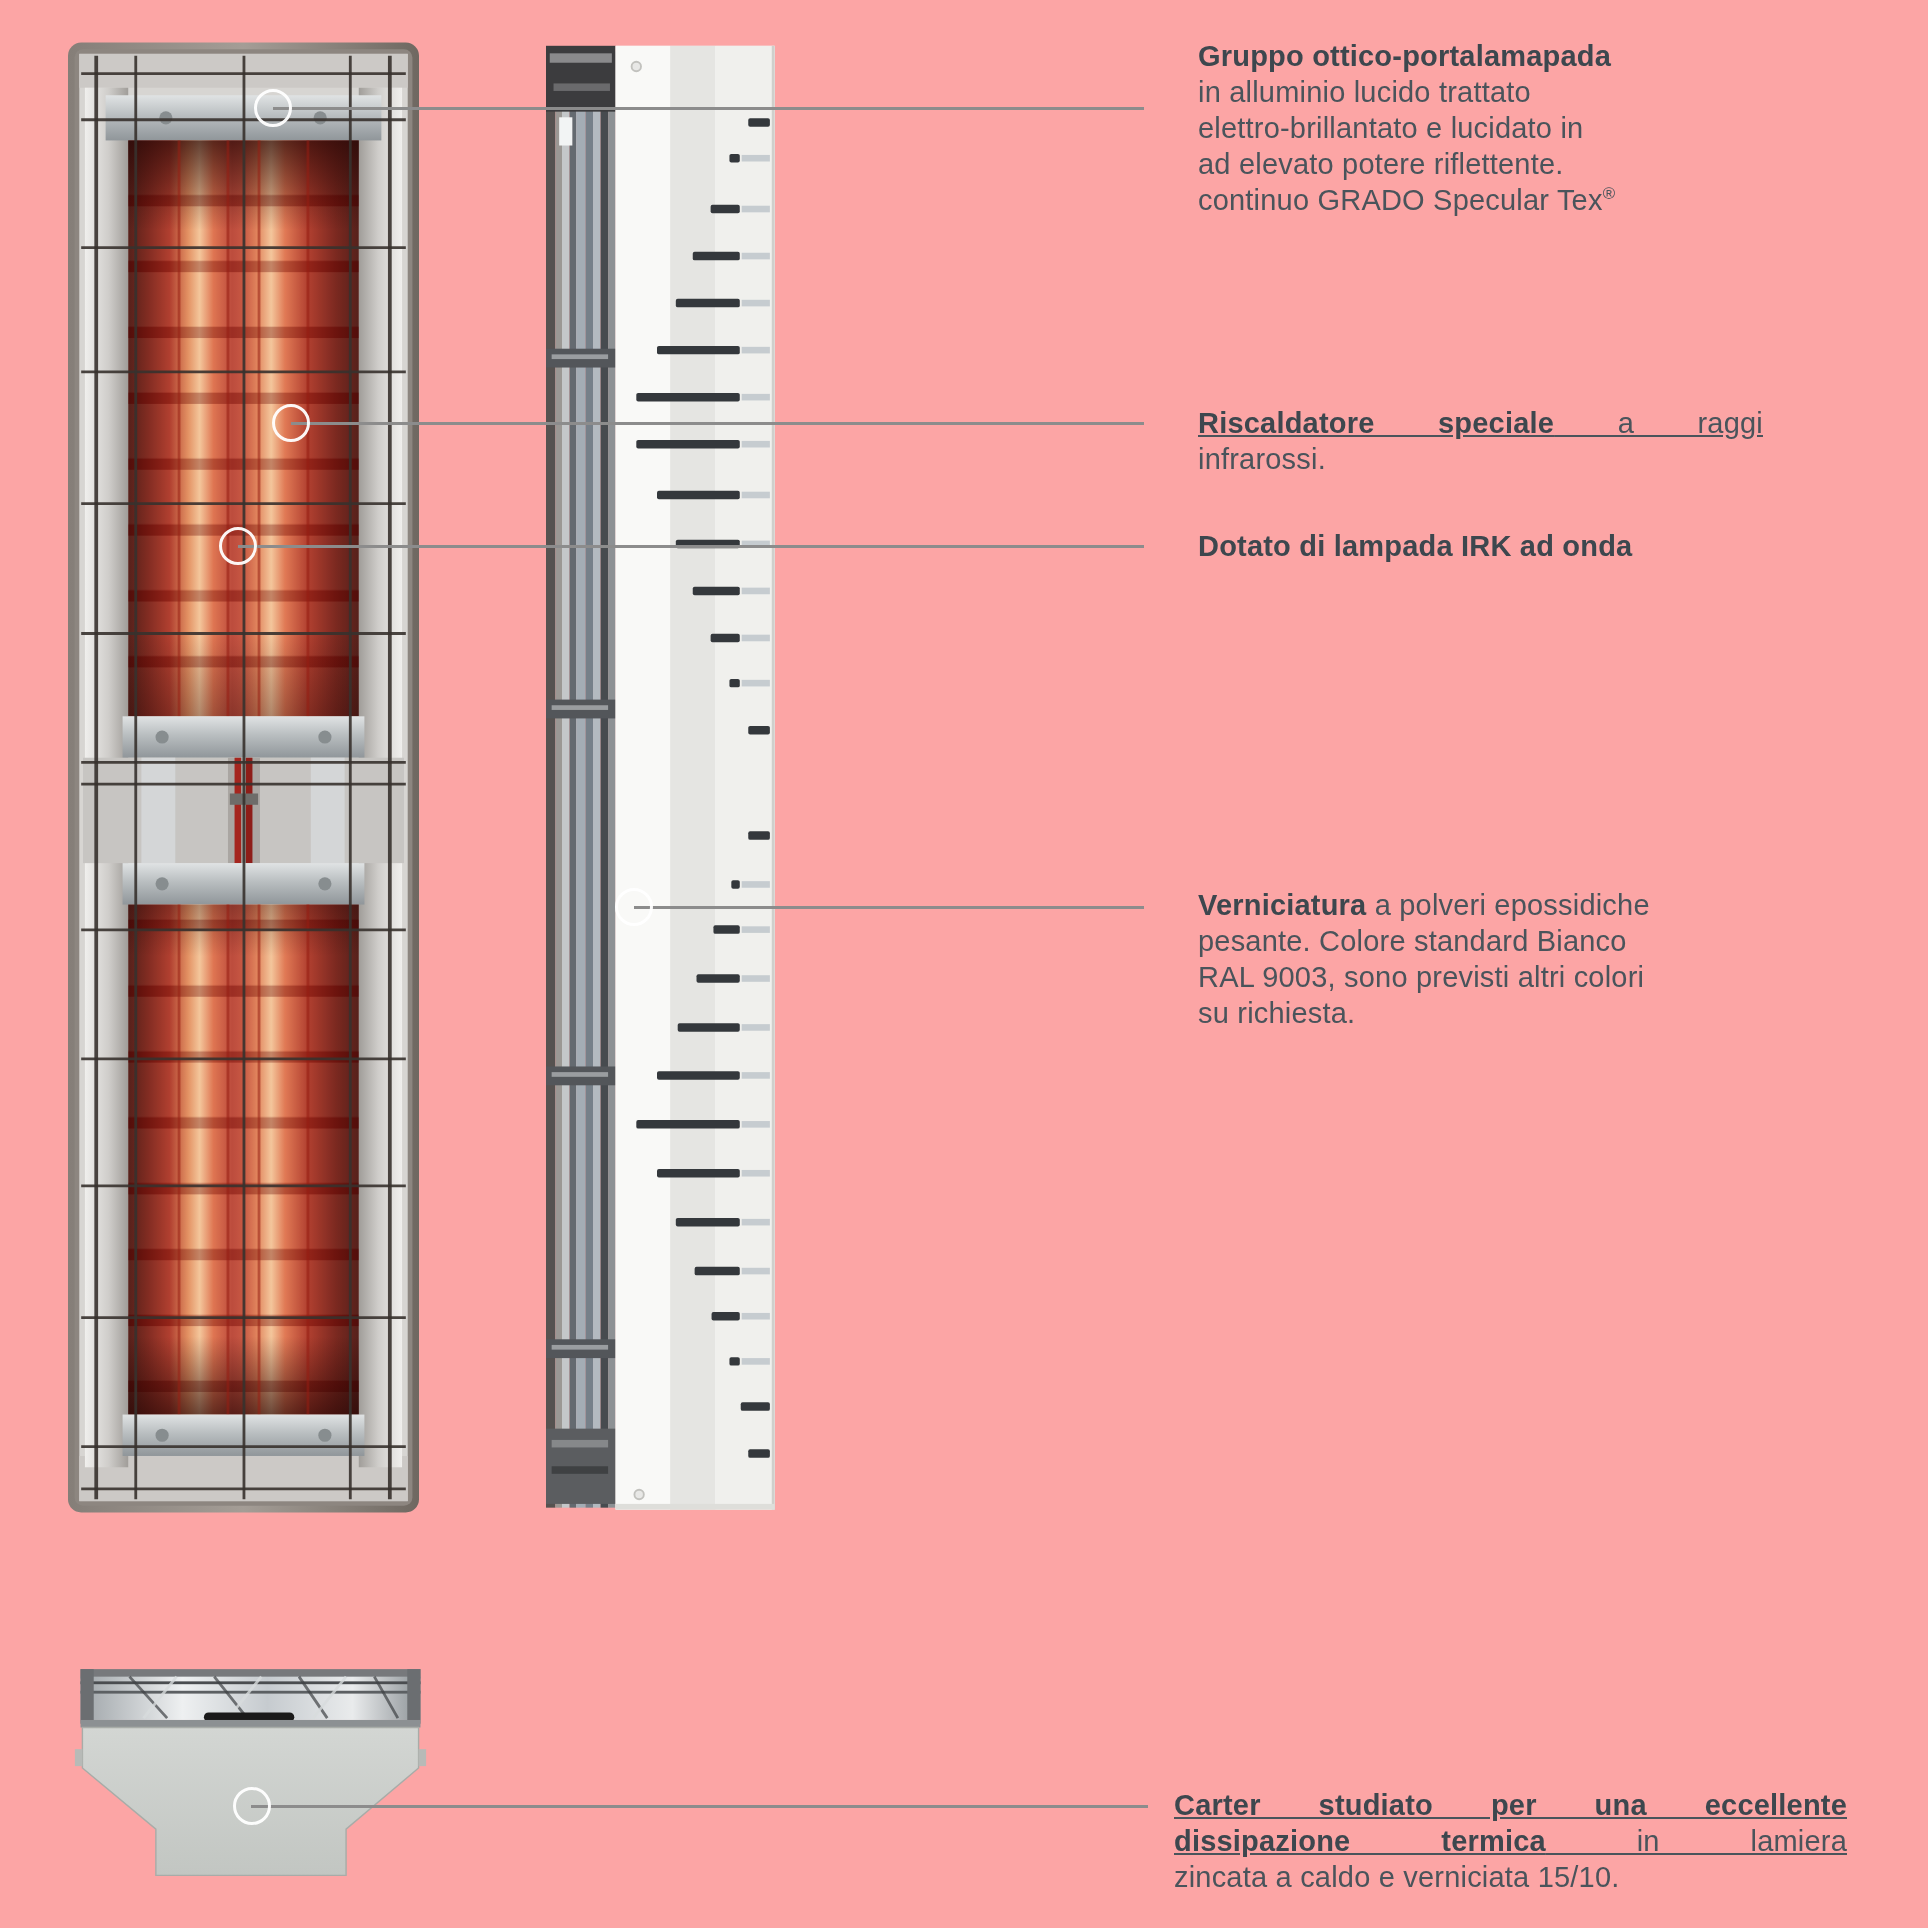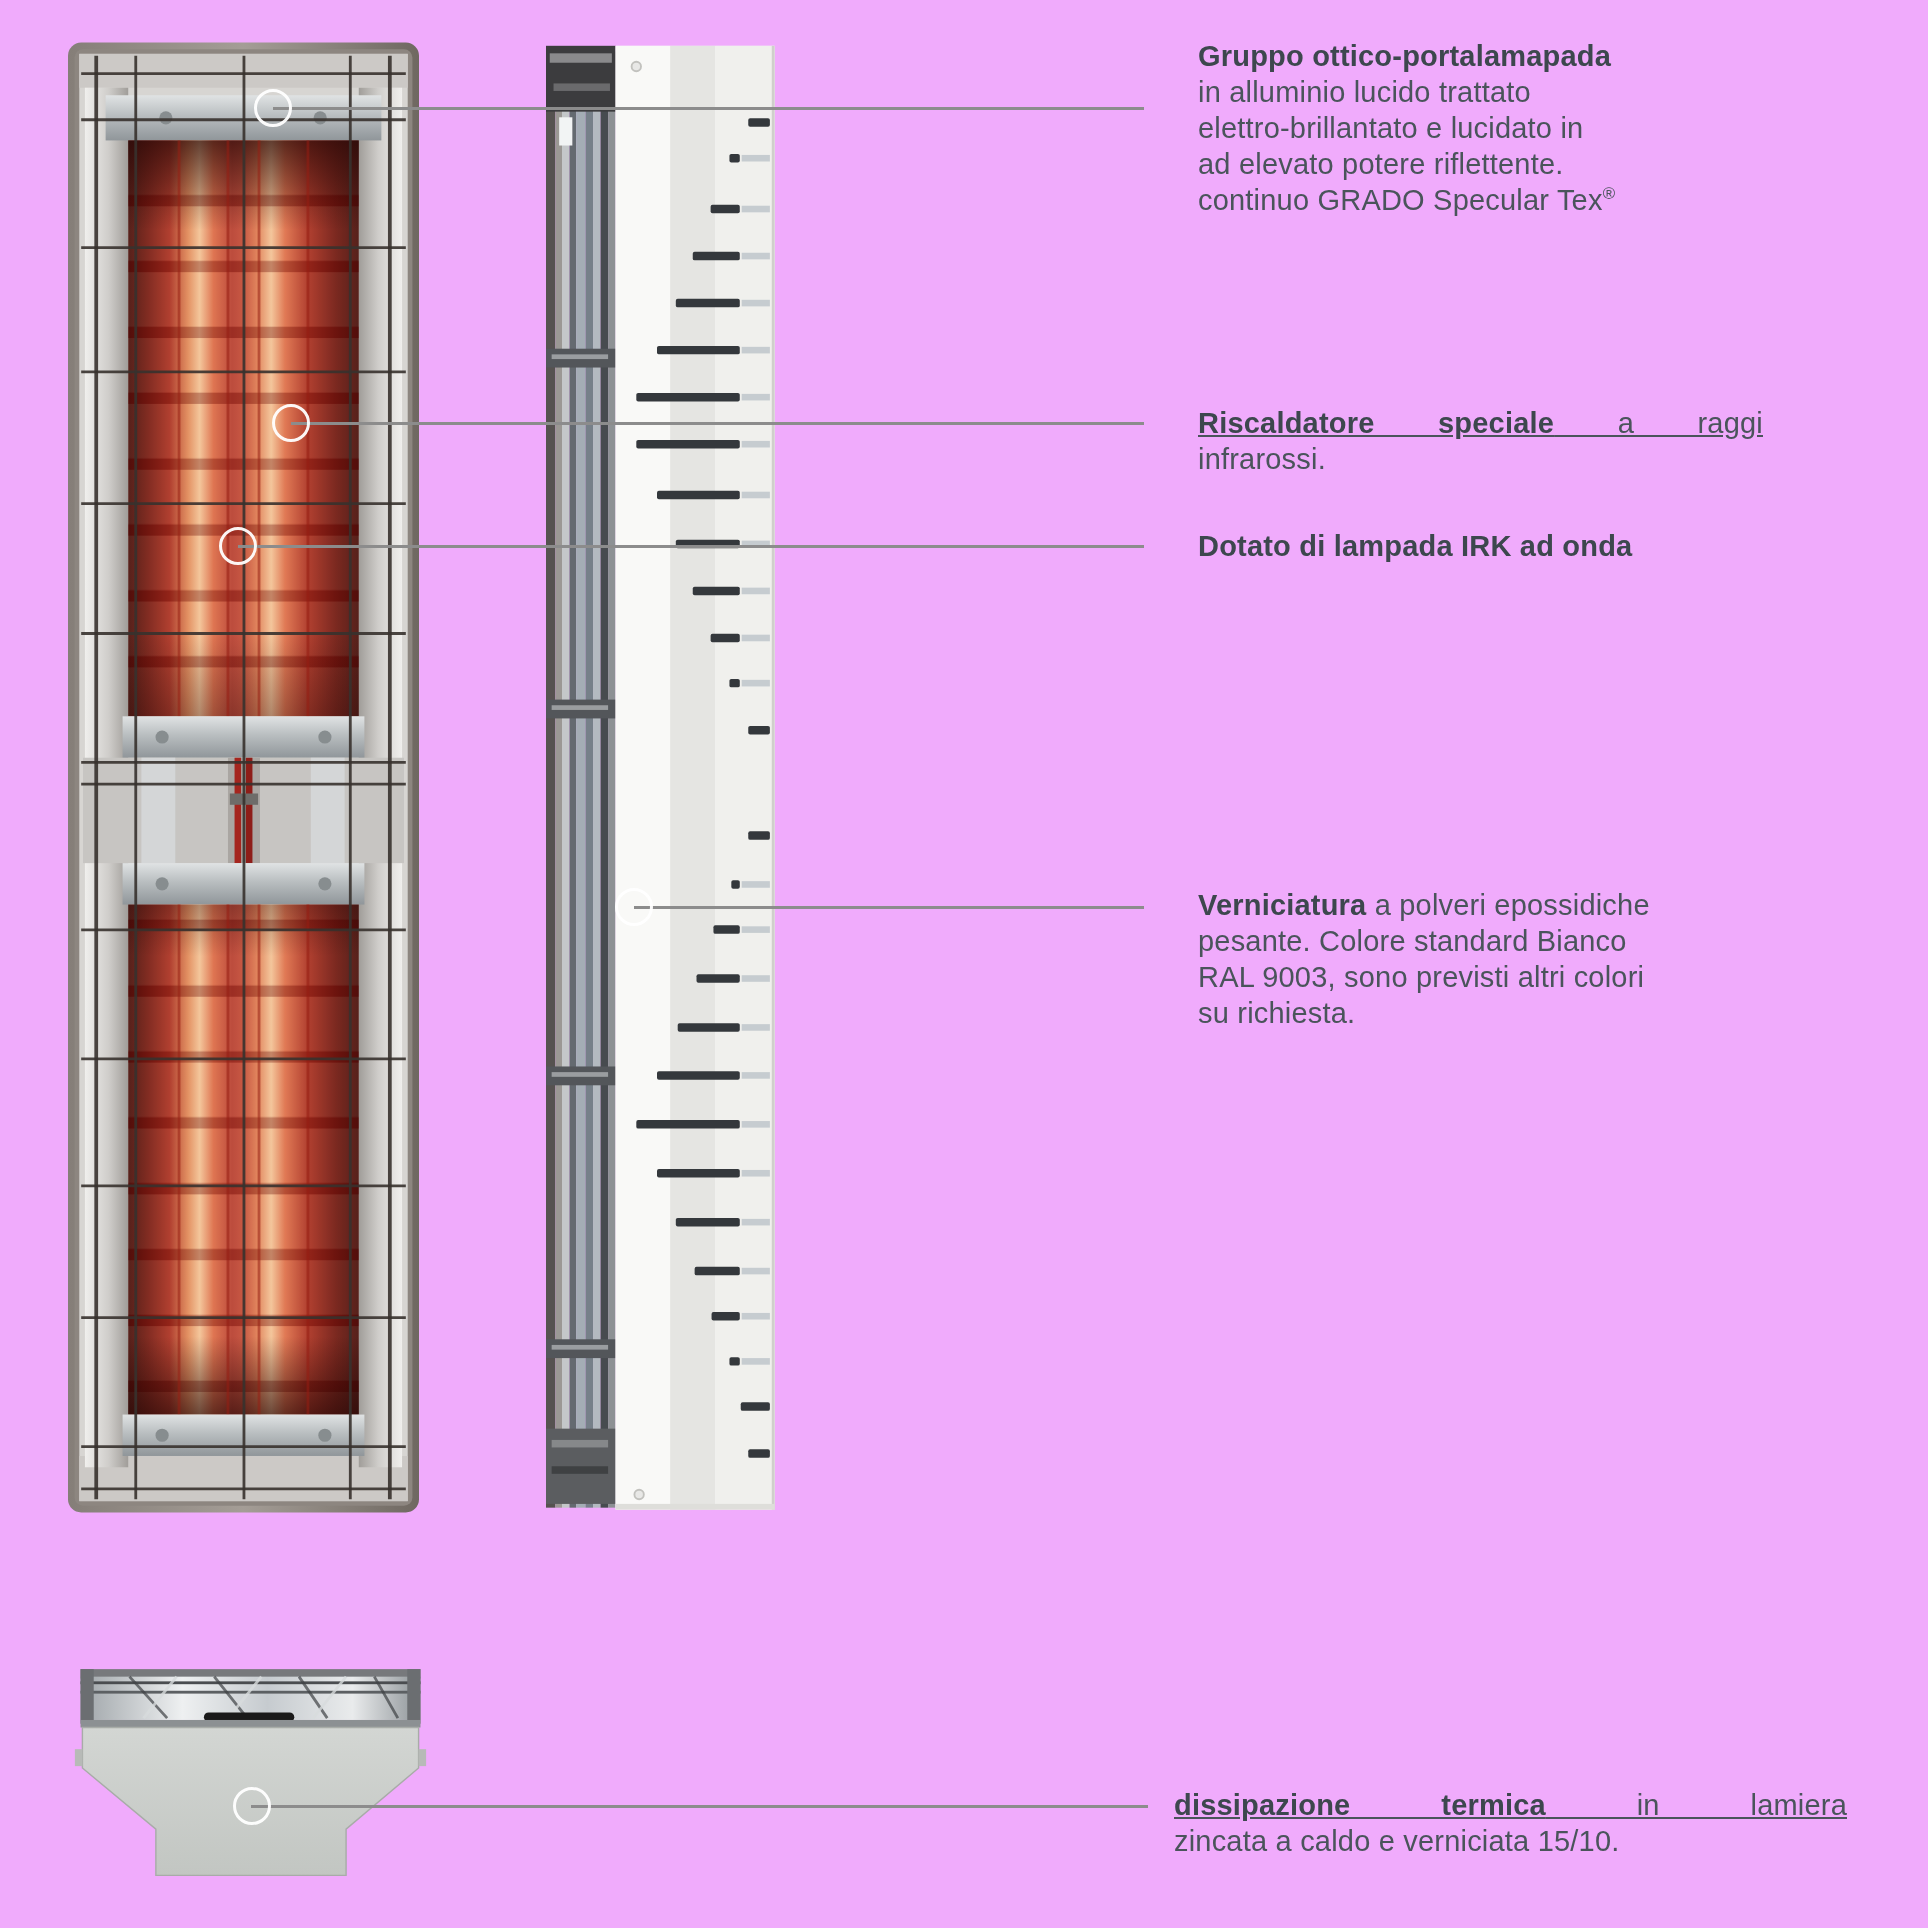--- a/index.html
+++ b/index.html
@@ -1,17 +1,17 @@
 <!DOCTYPE html>
 <html style="font-size:15px"><head>
 <meta charset="utf-8">
 <style>
   html,body{margin:0;padding:0;background:#ffffff;}
   body{width:1928px;height:1928px;position:relative;font-family:"Liberation Sans",sans-serif;}
-  .page{position:absolute;inset:0;background:#f0abfc;overflow:hidden;}
+  .page{position:absolute;inset:0;background:#fca5a5;overflow:hidden;}
   .fig{position:absolute;z-index:1;}
   .callout-line{position:absolute;height:2.8px;background:#8c8c8c;z-index:6;}
   .callout-circle{position:absolute;width:38px;height:38px;border:3.8px solid rgba(255,255,255,0.95);
     border-radius:50%;box-sizing:border-box;z-index:7;}
   .ann{position:absolute;color:#4a545b;font-size:29px;line-height:36px;letter-spacing:0.2px;z-index:8;}
   .ann .line{white-space:nowrap;}
   .ann .line.just{white-space:normal;text-align:justify;text-align-last:justify;text-decoration:underline;}
   .ann .b{font-weight:bold;color:#3d474e;}
   .ann sup{font-size:58%;vertical-align:super;line-height:0;}
 </style>
@@ -284,18 +284,19 @@
       <div class="ann" style="left: 1198px; top: 528px; width: 565px;">
         <div class="line"><span class="b">Dotato di lampada IRK ad onda</span></div>
       </div>
       <div class="ann" style="left: 1198px; top: 887px; width: 565px;">
         <div class="line"><span class="b">Verniciatura</span><span> a polveri epossidiche</span></div>
         <div class="line"><span>pesante. Colore standard Bianco</span></div>
         <div class="line"><span>RAL 9003, sono previsti altri colori</span></div>
         <div class="line"><span>su richiesta.</span></div>
       </div>
       <div class="ann" style="left: 1174px; top: 1787px; width: 673px;">
+        <div class="line just"><span class="b">Carter studiato per una eccellente</span></div>
         <div class="line just"><span class="b">dissipazione termica</span><span> in lamiera</span></div>
         <div class="line"><span>zincata a caldo e verniciata 15/10.</span></div>
       </div>
     </div>
 </div>
 
 
 </body></html>

